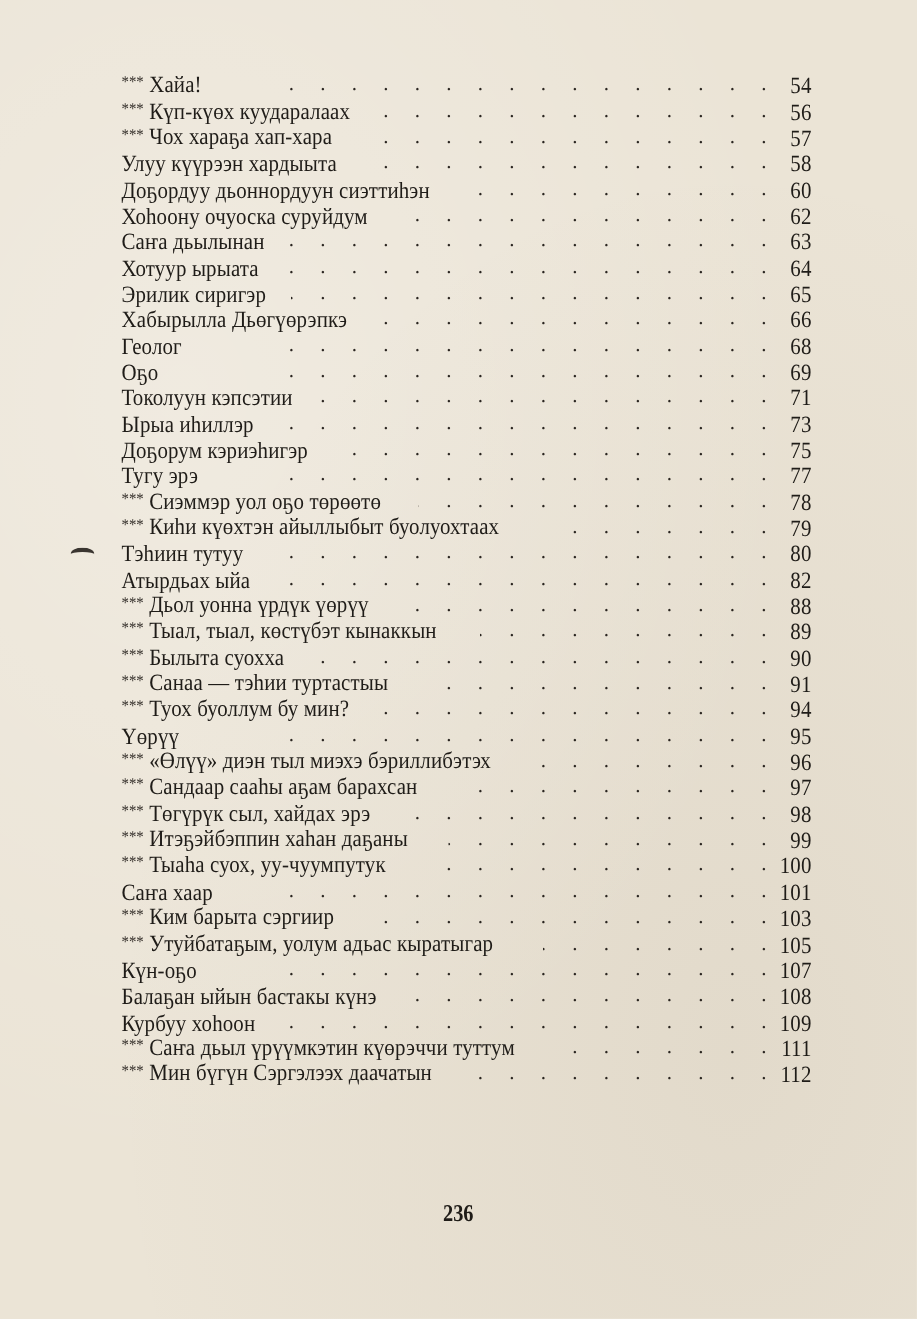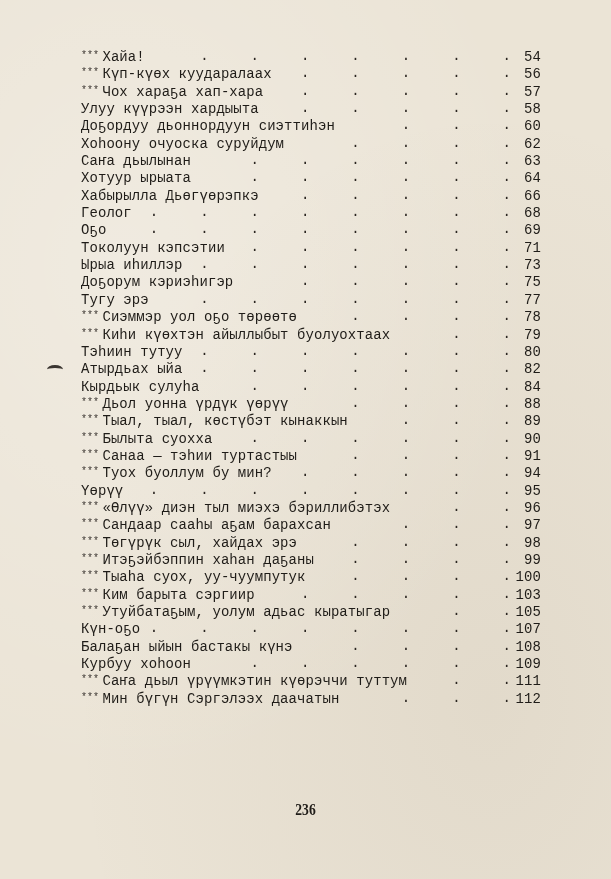--- a/index.html
+++ b/index.html
@@ -30,24 +30,23 @@
       left: 81px;
       top: 49px;
       width: 460px;
     }
     .toc-row {
       position: relative;
       height: 17.35px;
       line-height: 17px;
       font-size: 15.5px;
       display: flex;
-      align-items: flex-start;
+      align-items: center;
       white-space: nowrap;
       letter-spacing: 0.1px;
-      font-family: Liberation Mono, monospace;
     }
     .title {
       flex: 0 0 auto;
       padding-right: 6px;
       background: transparent;
       transform: scaleX(0.9);
       transform-origin: left center;
     }
     .stars {
       font-size: 11px;
@@ -140,20 +139,25 @@
         <span class="title"><span>Саҥа дьылынан</span></span>
         <span class="leader"></span>
         <span class="pagenum">63</span>
       </div>
       <div class="toc-row">
         <span class="title"><span>Хотуур ырыата</span></span>
         <span class="leader"></span>
         <span class="pagenum">64</span>
       </div>
       <div class="toc-row">
+        <span class="title"><span>Эрилик сиригэр</span></span>
+        <span class="leader"></span>
+        <span class="pagenum">65</span>
+      </div>
+      <div class="toc-row">
         <span class="title"><span>Хабырылла Дьөгүөрэпкэ</span></span>
         <span class="leader"></span>
         <span class="pagenum">66</span>
       </div>
       <div class="toc-row">
         <span class="title"><span>Геолог</span></span>
         <span class="leader"></span>
         <span class="pagenum">68</span>
       </div>
       <div class="toc-row">
@@ -195,25 +199,20 @@
         <span class="title"><span>Тэһиин тутуу</span></span>
         <span class="leader"></span>
         <span class="pagenum">80</span>
       </div>
       <div class="toc-row">
         <span class="title"><span>Атырдьах ыйа</span></span>
         <span class="leader"></span>
         <span class="pagenum">82</span>
       </div>
       <div class="toc-row">
-        <span class="title"><span>Кырдьык сулуһа</span></span>
-        <span class="leader"></span>
-        <span class="pagenum">84</span>
-      </div>
-      <div class="toc-row">
         <span class="title"><span class="stars">***</span><span>Дьол уонна үрдүк үөрүү</span></span>
         <span class="leader"></span>
         <span class="pagenum">88</span>
       </div>
       <div class="toc-row">
         <span class="title"><span class="stars">***</span><span>Тыал, тыал, көстүбэт кынаккын</span></span>
         <span class="leader"></span>
         <span class="pagenum">89</span>
       </div>
       <div class="toc-row">
@@ -253,20 +252,25 @@
       </div>
       <div class="toc-row">
         <span class="title"><span class="stars">***</span><span>Итэҕэйбэппин хаһан даҕаны</span></span>
         <span class="leader"></span>
         <span class="pagenum">99</span>
       </div>
       <div class="toc-row">
         <span class="title"><span class="stars">***</span><span>Тыаһа суох, уу-чуумпутук</span></span>
         <span class="leader"></span>
         <span class="pagenum">100</span>
+      </div>
+      <div class="toc-row">
+        <span class="title"><span>Саҥа хаар</span></span>
+        <span class="leader"></span>
+        <span class="pagenum">101</span>
       </div>
       <div class="toc-row">
         <span class="title"><span class="stars">***</span><span>Ким барыта сэргиир</span></span>
         <span class="leader"></span>
         <span class="pagenum">103</span>
       </div>
       <div class="toc-row">
         <span class="title"><span class="stars">***</span><span>Утуйбатаҕым, уолум адьас кыратыгар</span></span>
         <span class="leader"></span>
         <span class="pagenum">105</span>

